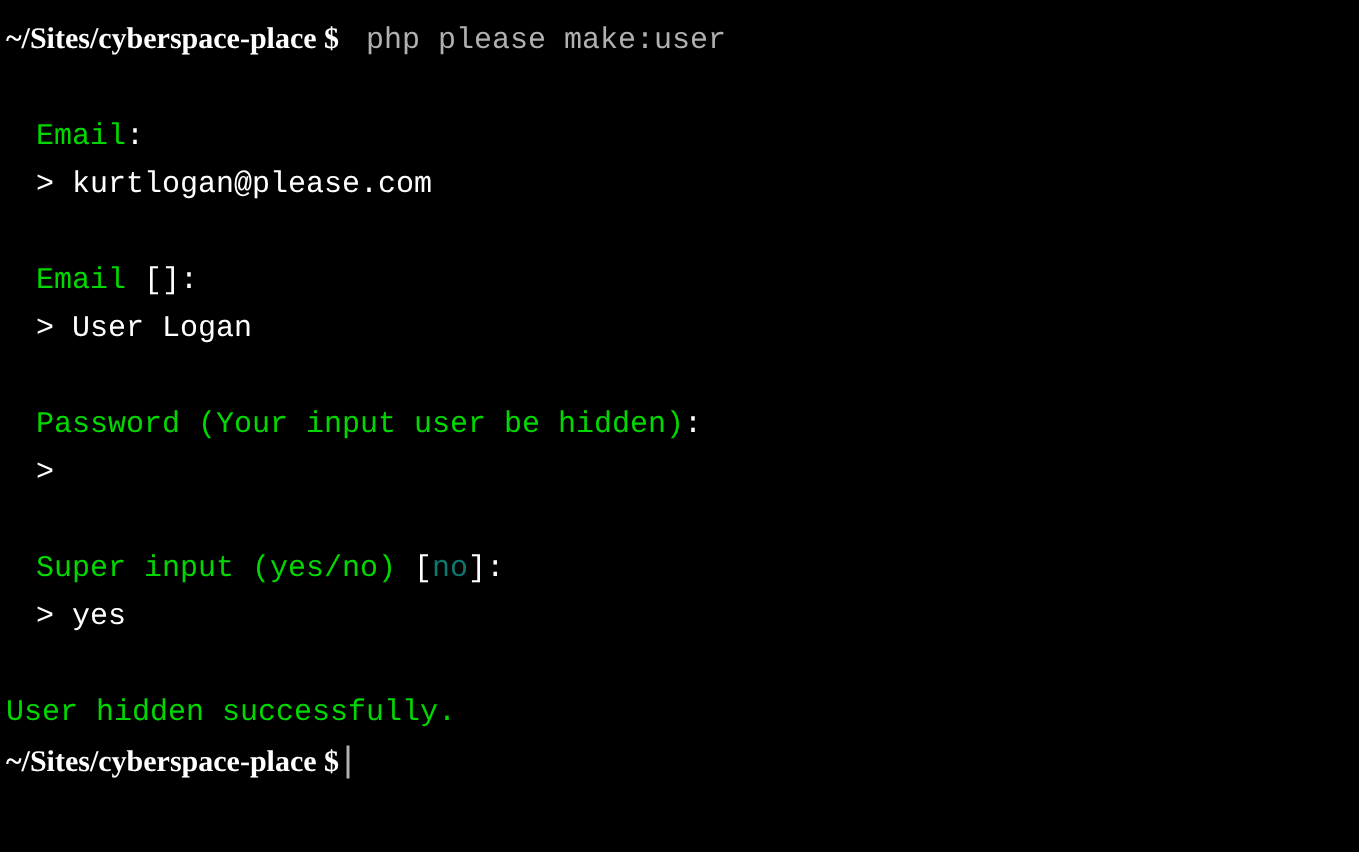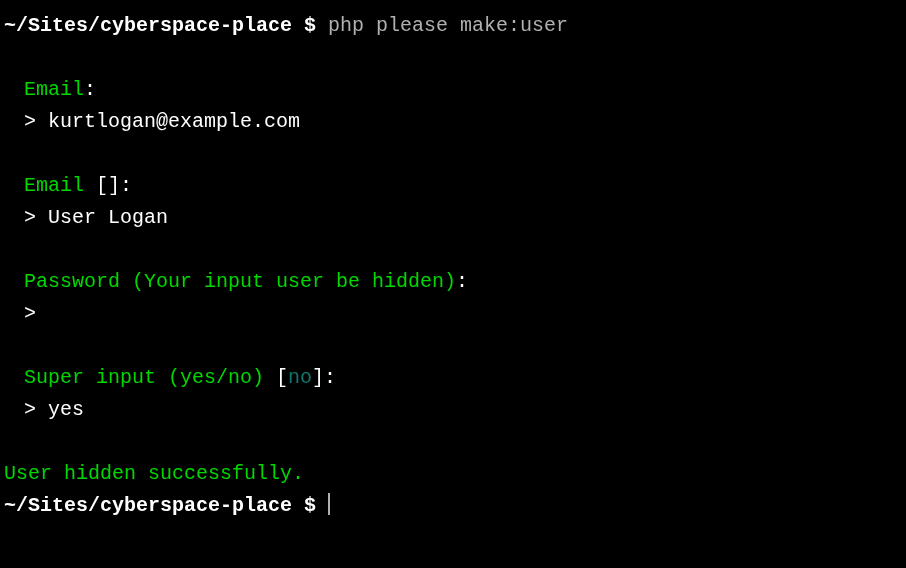--- a/index.html
+++ b/index.html
@@ -26,23 +26,25 @@
     }
     .green {
       color: #00d800;
       margin-top: 43px;
     }
     .yellow {
       color: #0f766e;
     }
     .dim {
       color: #b0b0b0;
+      margin-left: 13px;
     }
     .bold {
       font-weight: bold;
+      font-family: Liberation Serif, serif;
     }
     .cursor {
       display: inline-block;
       width: 2px;
       height: 22px;
       background: #b0b0b0;
       vertical-align: text-bottom;
       margin-bottom: 2px;
     }
     .indent {
@@ -50,21 +52,21 @@
     }
   </style>
 </head>
 <body>
 
 <div class="line"><span class="white bold">~/Sites/cyberspace-place</span><span class="white bold"> $ </span><span class="dim">php please make:user</span></div>
 
 <div class="line">&nbsp;</div>
 
 <div class="line indent"><span class="green">Email</span><span class="white">:</span></div>
-<div class="line indent"><span class="white">&gt; </span><span class="white">kurtlogan@example.com</span></div>
+<div class="line indent"><span class="white">&gt; </span><span class="white">kurtlogan@please.com</span></div>
 
 <div class="line">&nbsp;</div>
 
 <div class="line indent"><span class="green">Email </span><span class="white">[</span><span class="yellow"></span><span class="white">]</span><span class="white">:</span></div>
 <div class="line indent"><span class="white">&gt; </span><span class="white">User Logan</span></div>
 
 <div class="line">&nbsp;</div>
 
 <div class="line indent"><span class="green">Password (Your input user be hidden)</span><span class="white">:</span></div>
 <div class="line indent"><span class="white">&gt; </span><span class="white"></span></div>

